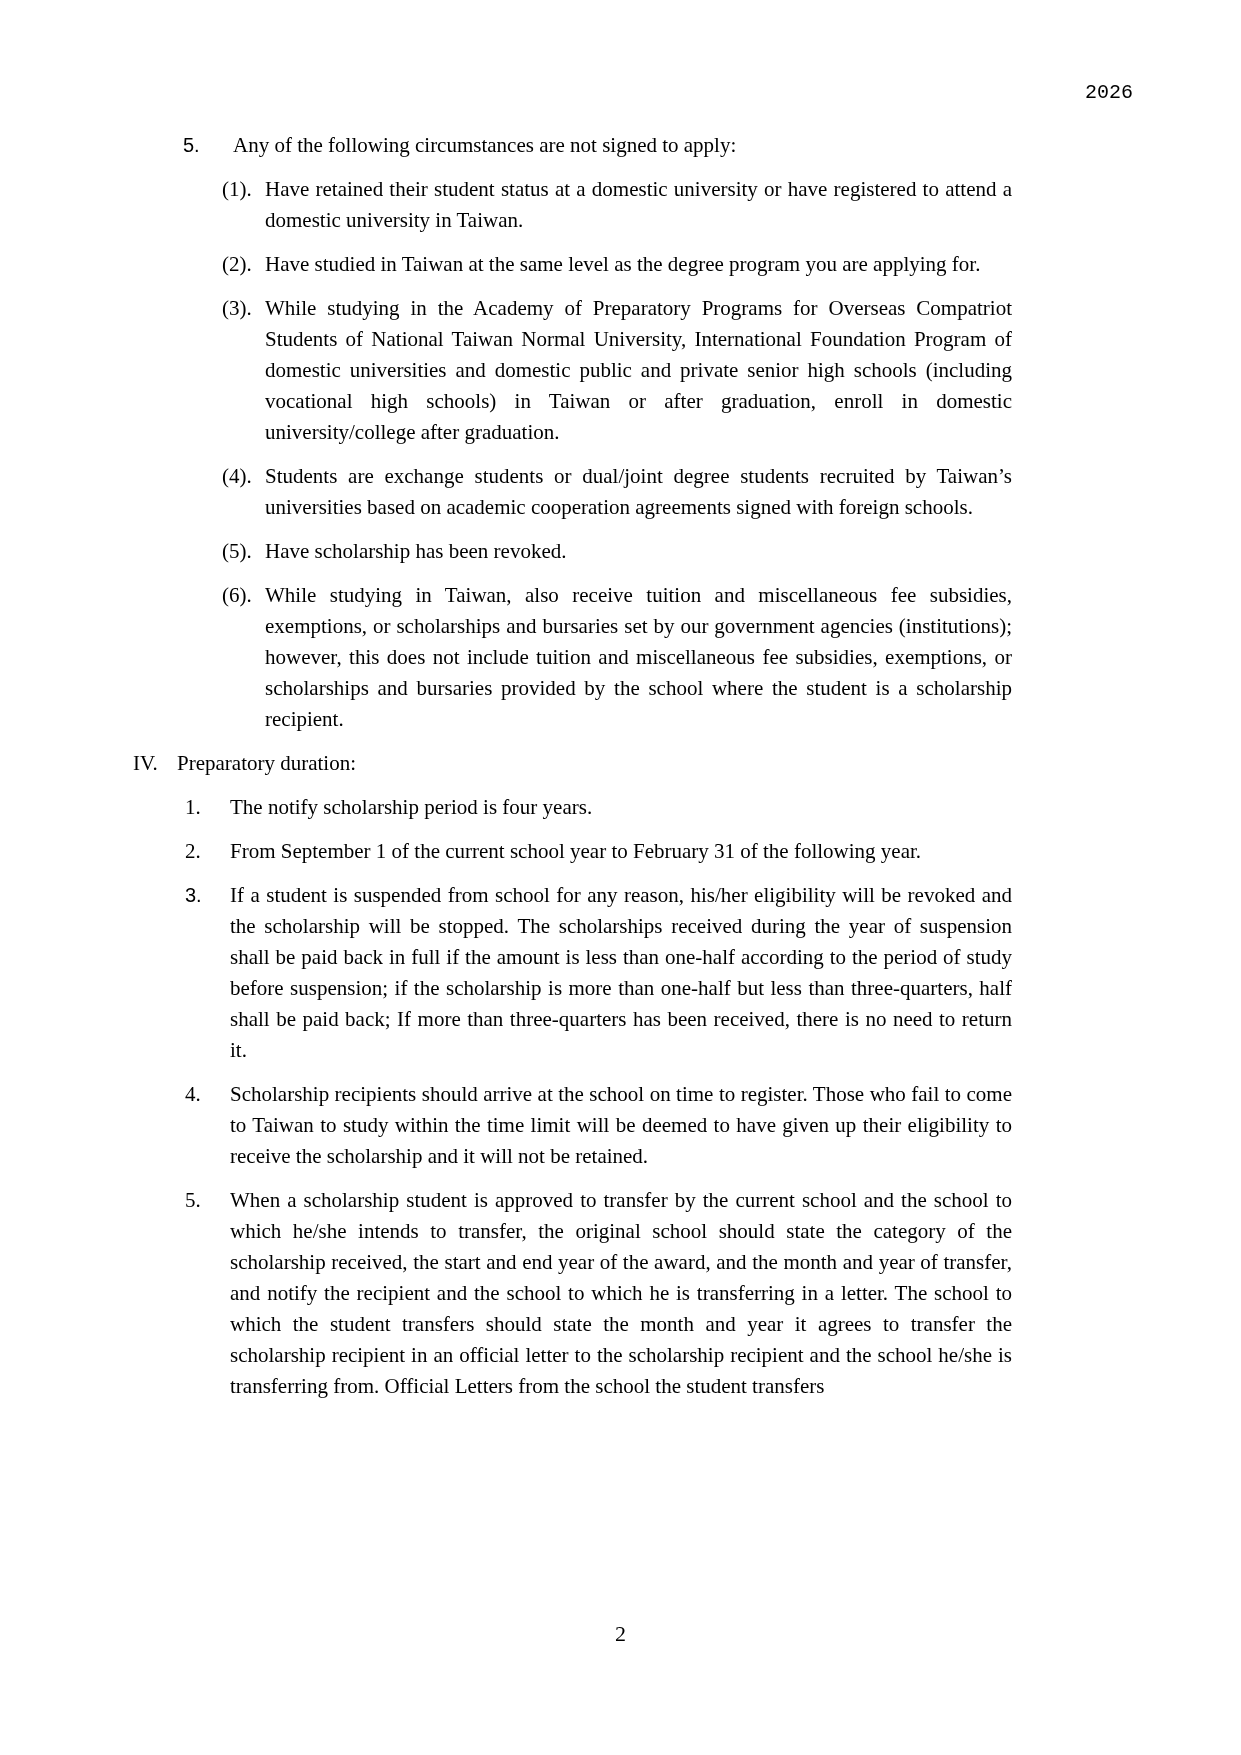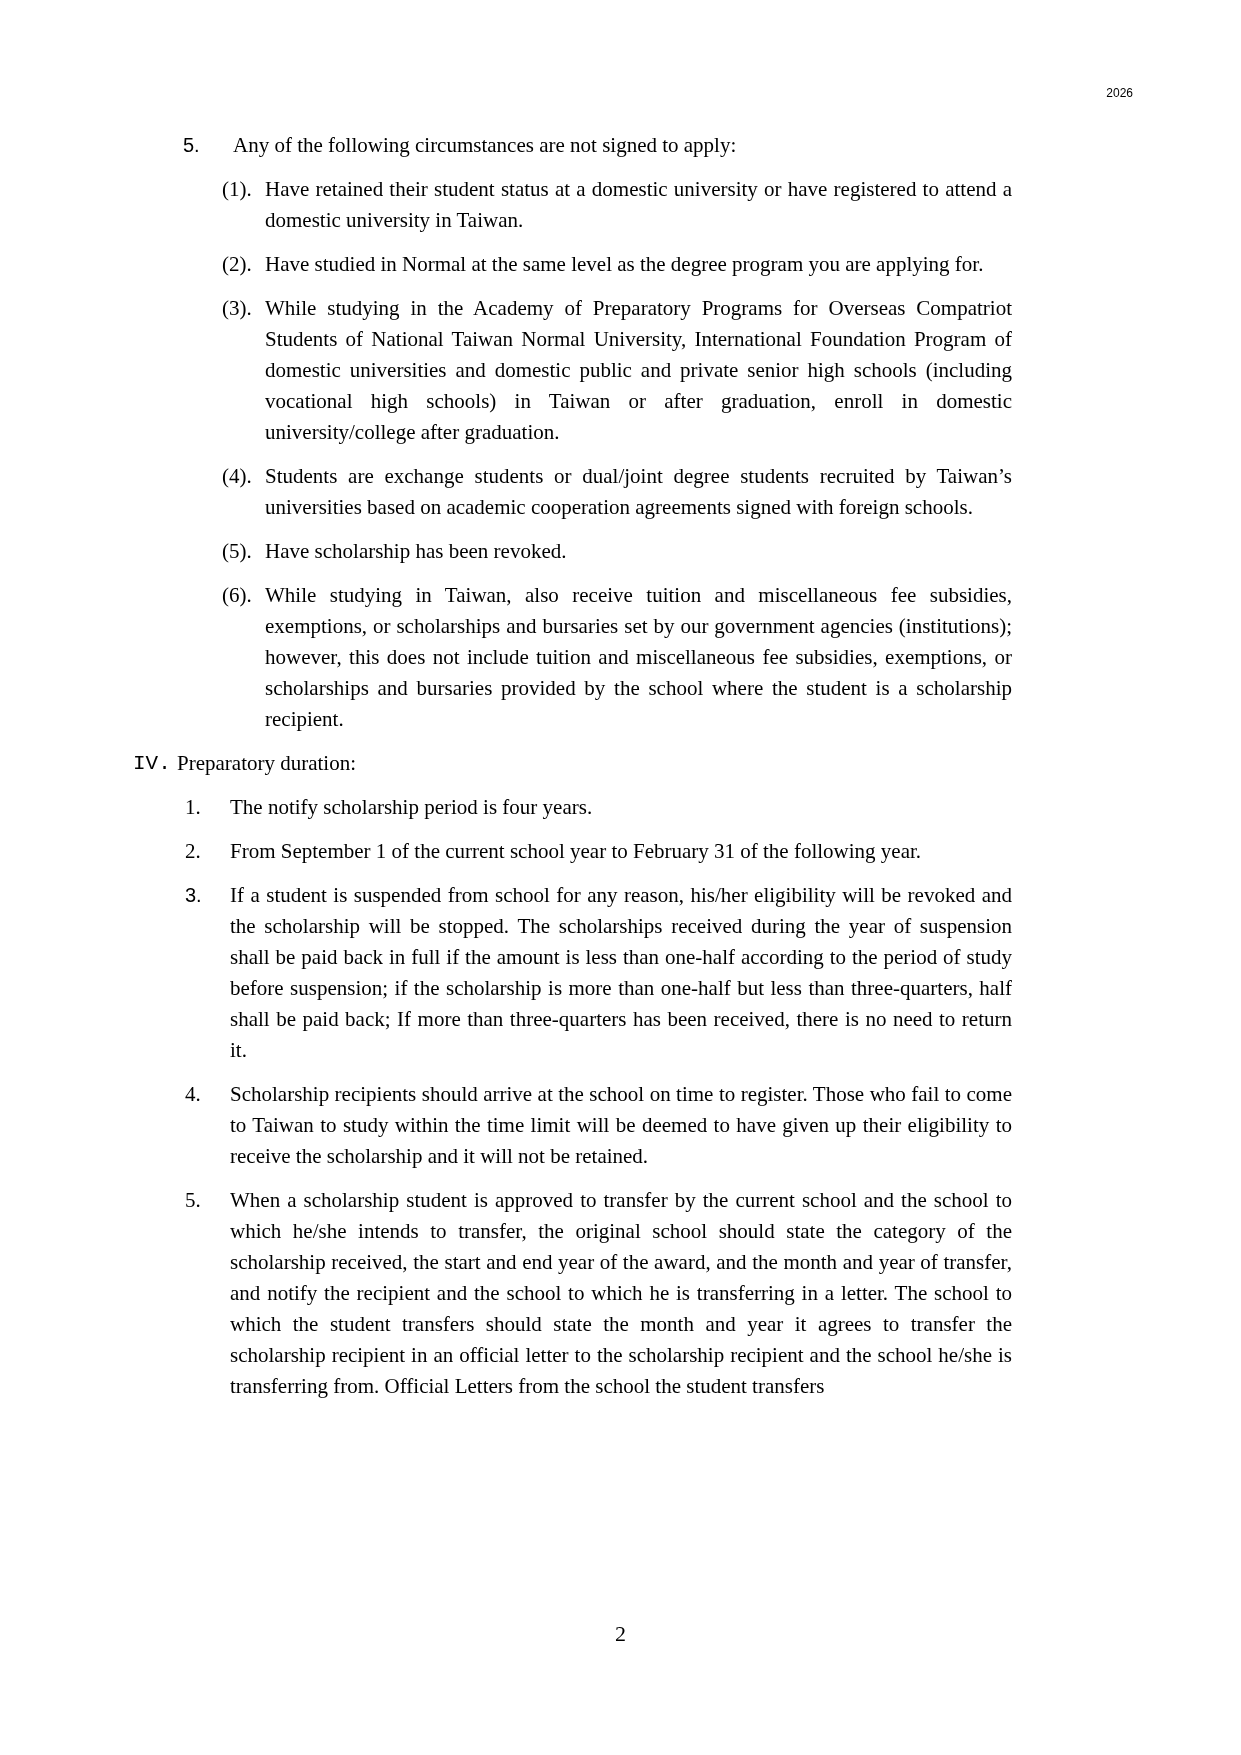--- a/index.html
+++ b/index.html
@@ -11,22 +11,22 @@
     color: #000000;
     font-family: "Liberation Serif", serif;
     font-size: 21px;
     line-height: 31px;
     overflow: hidden;
   }
   .header-year {
     position: absolute;
     top: 82px;
     right: 108px;
-    font-family: Liberation Sans, sans-serif;
-    font-size: 12px;
+    font-family: Liberation Mono, monospace;
+    font-size: 20px;
     line-height: 22px;
   }
   .content {
     position: absolute;
     left: 133px;
     top: 130px;
     width: 879px;
   }
   .para {
     display: flex;
@@ -41,21 +41,21 @@
     text-align: justify;
   }
   
   .top-item { margin-left: 50px; }
   .top-item .marker { width: 50px; }
   
   .sub-item { margin-left: 89px; }
   .sub-item .marker { width: 43px; }
   
   .section-head { margin-left: 0; margin-top: 5px; }
-  .section-head .marker { width: 44px; font-family: Liberation Mono, monospace; }
+  .section-head .marker { width: 44px; }
   
   .iv-item { margin-left: 52px; }
   .iv-item .marker { width: 45px; }
   
   .sans-marker {
     font-family: "Liberation Sans", sans-serif;
     font-size: 20px;
   }
   .footer-pagenum {
     position: absolute;
@@ -80,21 +80,21 @@
       <div class="ptext">Any of the following circumstances are not signed to apply:</div>
     </div>
 
     <div class="para sub-item">
       <span class="marker">(1).</span>
       <div class="ptext">Have retained their student status at a domestic university or have registered to attend a domestic university in Taiwan.</div>
     </div>
 
     <div class="para sub-item">
       <span class="marker">(2).</span>
-      <div class="ptext">Have studied in Normal at the same level as the degree program you are applying for.</div>
+      <div class="ptext">Have studied in Taiwan at the same level as the degree program you are applying for.</div>
     </div>
 
     <div class="para sub-item">
       <span class="marker">(3).</span>
       <div class="ptext">While studying in the Academy of Preparatory Programs for Overseas Compatriot Students of National Taiwan Normal University, International Foundation Program of domestic universities and domestic public and private senior high schools (including vocational high schools) in Taiwan or after graduation, enroll in domestic university/college after graduation.</div>
     </div>
 
     <div class="para sub-item">
       <span class="marker">(4).</span>
       <div class="ptext">Students are exchange students or dual/joint degree students recruited by Taiwan’s universities based on academic cooperation agreements signed with foreign schools.</div>

